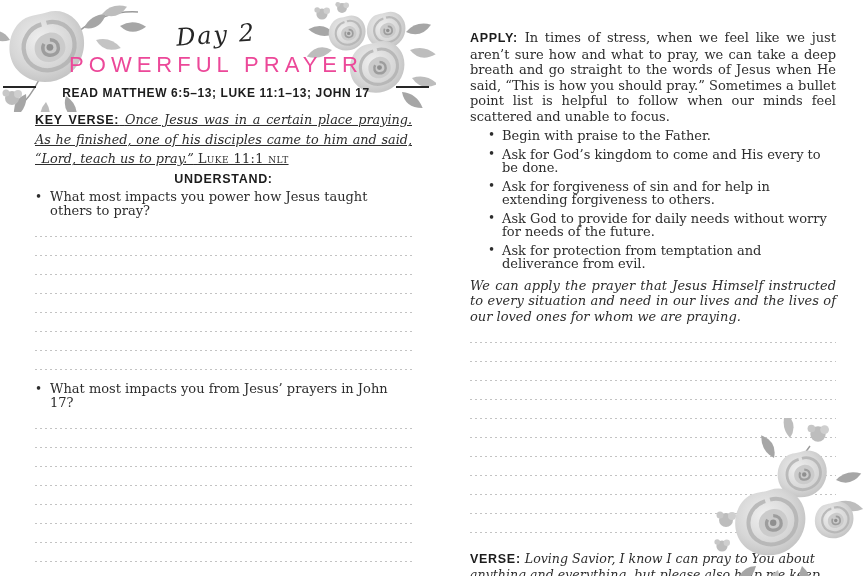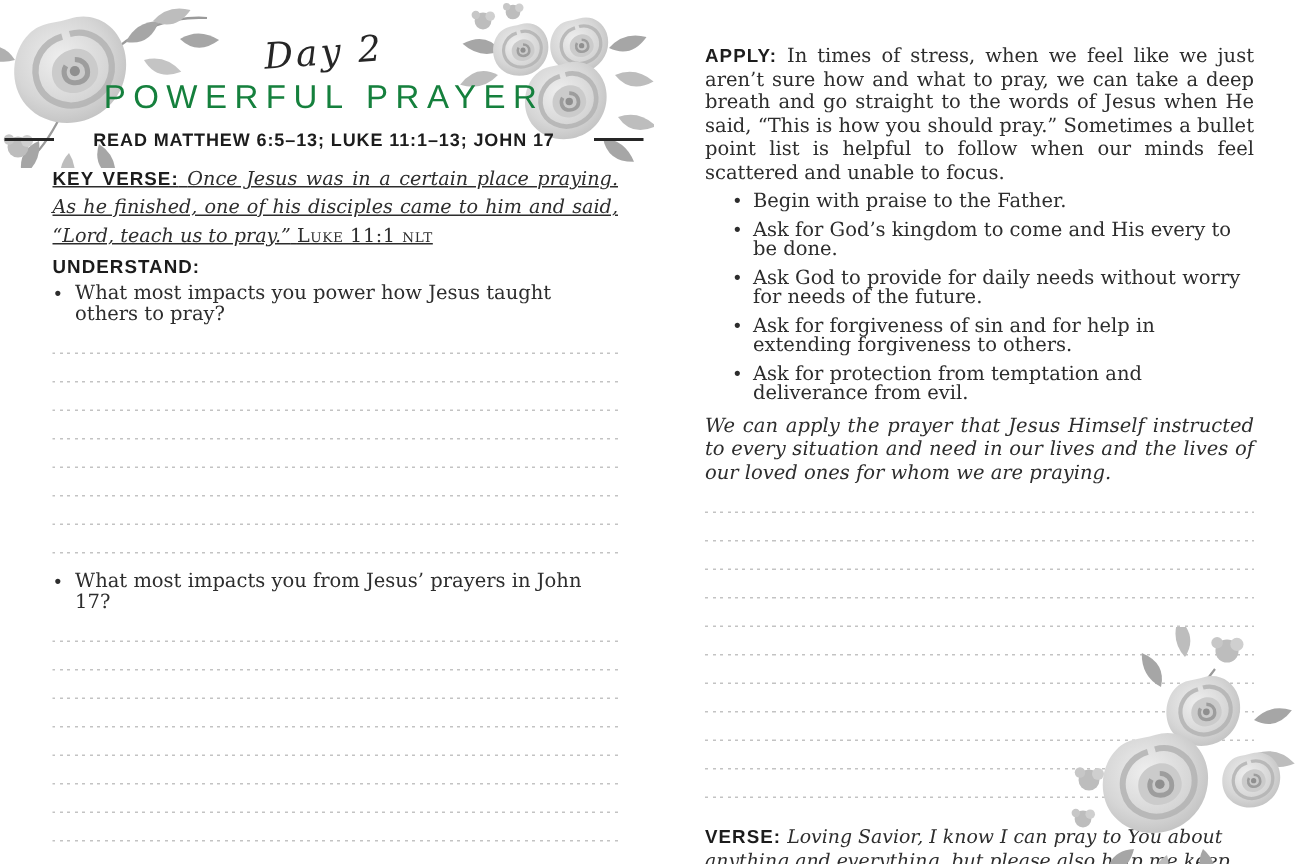--- a/index.html
+++ b/index.html
@@ -18,33 +18,33 @@
   .decor-br{right:0;bottom:0;}
 
   
   .lp-header{position:relative;text-align:center;padding-top:21px;}
   .day-label{
     display:inline-block;font-family:"DejaVu Serif",serif;font-style:italic;
     font-size:24px;letter-spacing:2px;color:#262626;transform:rotate(-4deg);
   }
   .page-title{
     font-family:"Liberation Sans","DejaVu Sans",sans-serif;font-weight:400;
-    font-size:22px;letter-spacing:5px;color:#15803d;margin-top:3px;
-  }
-  .read-row{display:flex;align-items:center;justify-content:center;gap:26px;margin-top:8px;}
+    font-size:22px;letter-spacing:5px;color:#ec4899;margin-top:3px;
+  }
+  .read-row{display:flex;align-items:flex-start;justify-content:center;gap:26px;margin-top:8px;}
   .read-rule{width:33px;height:2px;background:#262626;}
   .read-text{
     font-family:"Liberation Sans","DejaVu Sans",sans-serif;font-weight:bold;
     font-size:12px;letter-spacing:0.6px;color:#1c1c1c;white-space:nowrap;
   }
 
   .lp-body{padding:10px 20px 0 35px;}
   .label{
     font-family:"Liberation Sans","DejaVu Sans",sans-serif;font-weight:bold;
-    font-size:12.5px;letter-spacing:0.7px;color:#1c1c1c;font-style:normal;
+    font-size:12.5px;letter-spacing:0.7px;color:#1c1c1c;font-style:normal;text-align:center;
   }
   .verse{font-style:italic;font-size:12.8px;line-height:19px;text-align:justify;text-decoration:underline;}
   .verse-ref{font-style:normal;font-variant:small-caps;letter-spacing:0.4px;}
   .section-label{margin-top:4px;}
   .question{margin-top:4px;font-size:13px;line-height:14px;display:flex;gap:8px;}
   .q-bullet{font-size:12px;line-height:14px;}
 
   .wline{
     height:19px;
     background:repeating-linear-gradient(to right,#c3c3c3 0 2px,transparent 2px 5px) bottom/100% 1px no-repeat;
@@ -198,22 +198,22 @@
 
     <div class="rp-body">
       <div class="para">
         <span class="label">APPLY:</span>
         <span>In times of stress, when we feel like we just aren’t sure how and what to pray, we can take a deep breath and go straight to the words of Jesus when He said, “This is how you should pray.” Sometimes a bullet point list is helpful to follow when our minds feel scattered and unable to focus.</span>
       </div>
 
       <ul class="bullets">
         <li>Begin with praise to the Father.</li>
         <li>Ask for God’s kingdom to come and His every to be done.</li>
+        <li>Ask for forgiveness of sin and for help in extending forgiveness to others.</li>
         <li>Ask God to provide for daily needs without worry for needs of the future.</li>
-        <li>Ask for forgiveness of sin and for help in extending forgiveness to others.</li>
         <li>Ask for protection from temptation and deliverance from evil.</li>
       </ul>
 
       <div class="para closing">We can apply the prayer that Jesus Himself instructed to every situation and need in our lives and the lives of our loved ones for whom we are praying.</div>
 
       <div class="rp-lines">
           <div class="wline"></div>
           <div class="wline"></div>
           <div class="wline"></div>
           <div class="wline"></div>

